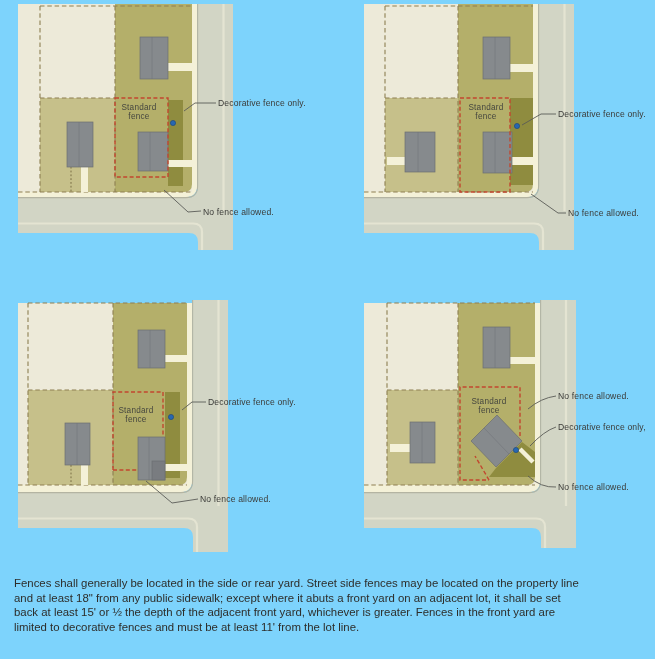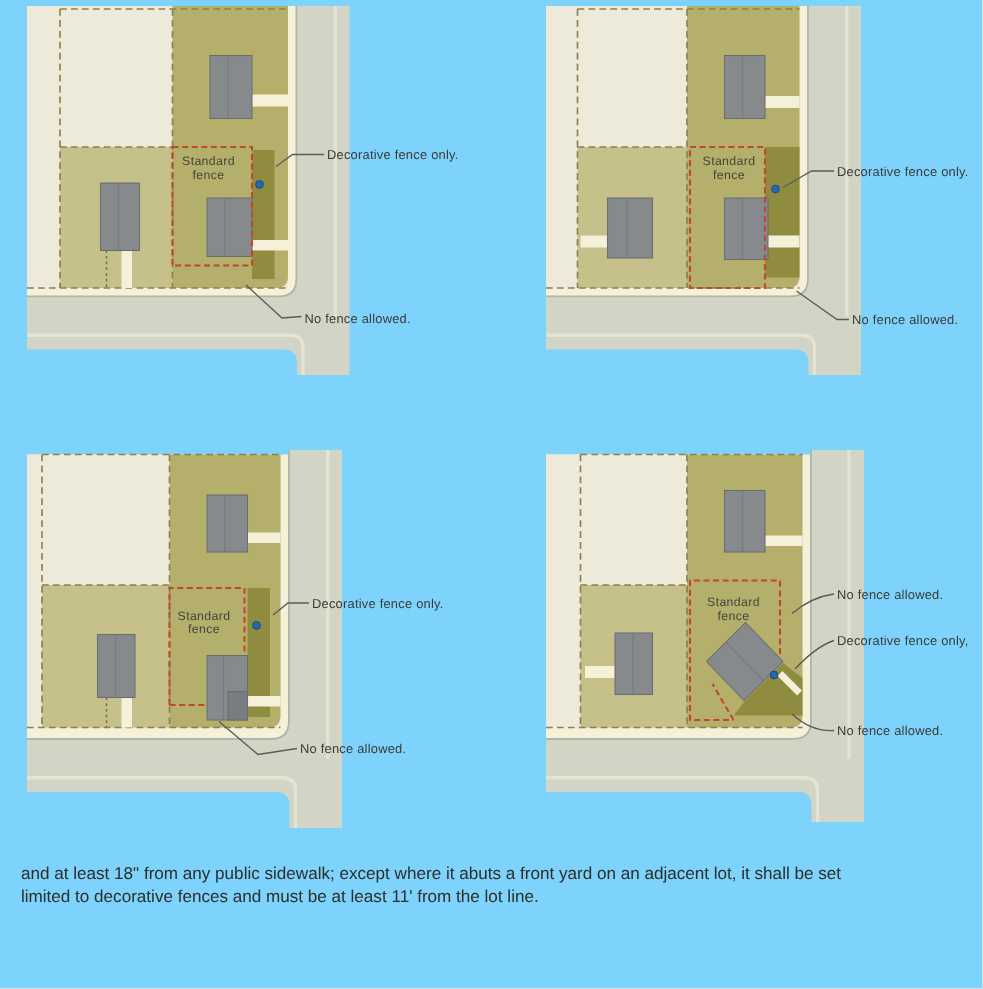--- a/index.html
+++ b/index.html
@@ -179,17 +179,19 @@
     <path d="M556,396 Q541,398 528,409" fill="none" stroke="#5a5b57" stroke-width="0.9"></path>
     <text class="callout" x="558" y="399">No fence allowed.</text>
     <path d="M556,427 Q544,431 530,446" fill="none" stroke="#5a5b57" stroke-width="0.9"></path>
     <text class="callout" x="558" y="430">Decorative fence only,</text>
     <path d="M556,487 Q541,488 528,476" fill="none" stroke="#5a5b57" stroke-width="0.9"></path>
     <text class="callout" x="558" y="490">No fence allowed.</text>
   </g>
 </svg>
 
 <div class="caption">
+  <div>Fences shall generally be located in the side or rear yard. Street side fences may be located on the property line</div>
   <div>and at least 18" from any public sidewalk; except where it abuts a front yard on an adjacent lot, it shall be set</div>
+  <div>back at least 15' or ½ the depth of the adjacent front yard, whichever is greater. Fences in the front yard are</div>
   <div>limited to decorative fences and must be at least 11' from the lot line.</div>
 </div>
 
 </div>
 
 </body></html>

